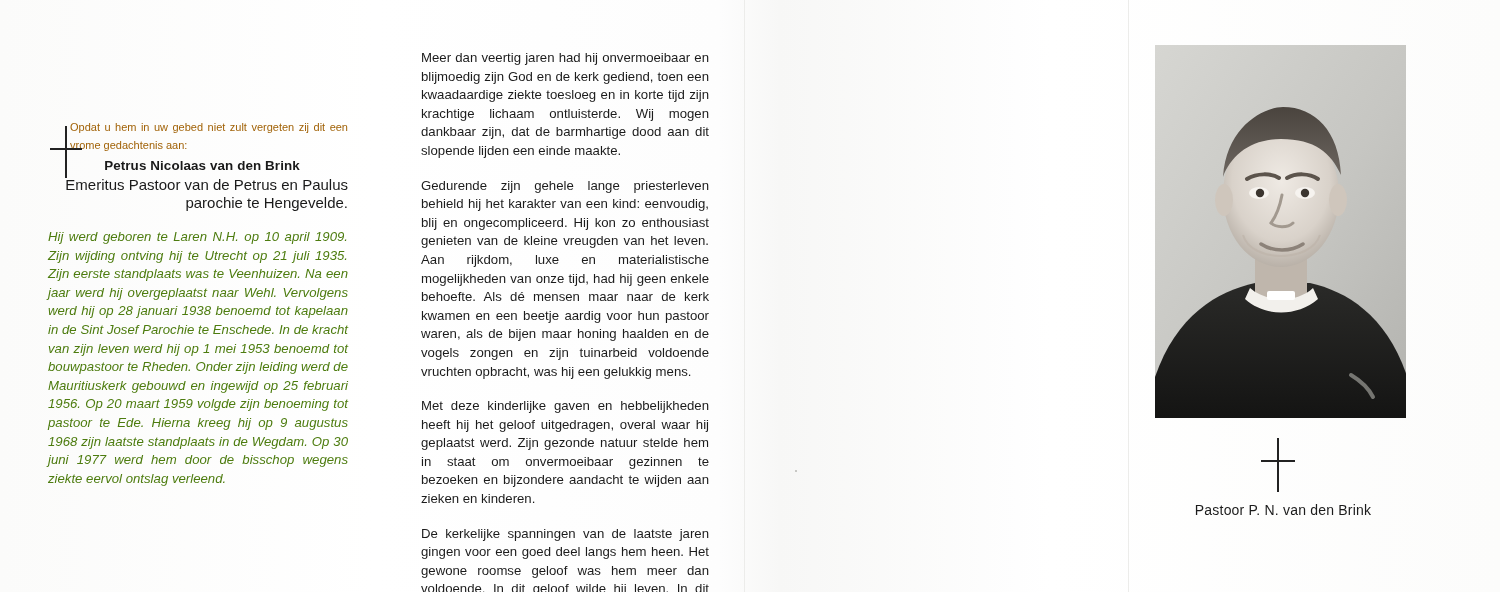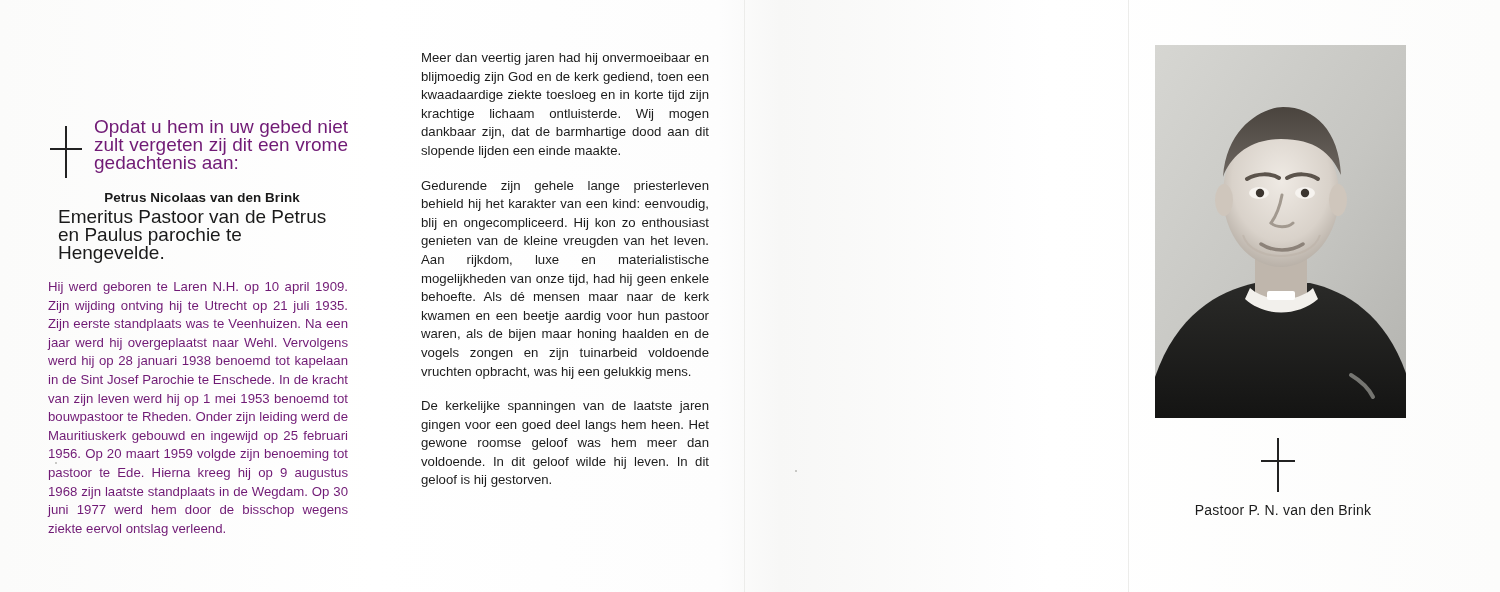--- a/index.html
+++ b/index.html
@@ -61,47 +61,48 @@
   }
   .cross-h {
     position: absolute;
     left: 2px;
     top: 22px;
     width: 32px;
     height: 2px;
     background: #222;
   }
   .intro {
-    margin-left: 46px;
-    font-size: 19px;
+    margin-left: 22px;
+    font-size: 11px;
     line-height: 18px;
     text-align: justify;
-    color: #701a75;
+    color: #a16207;
   }
   .name {
-    margin-top: 18px;
+    margin-top: 4px;
     margin-left: 8px;
     font-size: 13.4px;
     font-weight: bold;
     text-align: center;
     letter-spacing: 0.1px;
   }
   .role {
     margin-top: 3px;
-    font-size: 19px;
+    font-size: 15px;
     line-height: 18px;
-    text-align: left;
+    text-align: right;
     margin-left: 10px;
   }
   .left-body {
     margin-top: 16px;
     font-size: 13.2px;
     line-height: 18.6px;
     text-align: justify;
-    color: #701a75;
+    color: #4d7c0f;
+    font-style: italic;
   }
   .left-body p { margin: 0 0 14px 0; }
   .left-body p:last-child { margin-bottom: 0; }
 
   
   .panel-mid {
     position: absolute;
     left: 421px;
     top: 33px;
     width: 288px;
@@ -187,20 +188,21 @@
     <div class="name">Petrus Nicolaas van den Brink</div>
     <div class="role">Emeritus Pastoor van de Petrus en Paulus parochie te Hengevelde.</div>
     <div class="left-body">
       <p>Hij werd geboren te Laren N.H. op 10 april 1909. Zijn wijding ontving hij te Utrecht op 21 juli 1935. Zijn eerste standplaats was te Veenhuizen. Na een jaar werd hij overgeplaatst naar Wehl. Vervolgens werd hij op 28 januari 1938 benoemd tot kapelaan in de Sint Josef Parochie te Enschede. In de kracht van zijn leven werd hij op 1 mei 1953 benoemd tot bouwpastoor te Rheden. Onder zijn leiding werd de Mauritiuskerk gebouwd en ingewijd op 25 februari 1956. Op 20 maart 1959 volgde zijn benoeming tot pastoor te Ede. Hierna kreeg hij op 9 augustus 1968 zijn laatste standplaats in de Wegdam. Op 30 juni 1977 werd hem door de bisschop wegens ziekte eervol ontslag verleend.</p>
     </div>
   </div>
 
   <div class="panel-mid">
     <p>Meer dan veertig jaren had hij onvermoeibaar en blijmoedig zijn God en de kerk gediend, toen een kwaadaardige ziekte toesloeg en in korte tijd zijn krachtige lichaam ontluisterde. Wij mogen dankbaar zijn, dat de barmhartige dood aan dit slopende lijden een einde maakte.</p>
     <p>Gedurende zijn gehele lange priesterleven behield hij het karakter van een kind: eenvoudig, blij en ongecompliceerd. Hij kon zo enthousiast genieten van de kleine vreugden van het leven. Aan rijkdom, luxe en materialistische mogelijkheden van onze tijd, had hij geen enkele behoefte. Als dé mensen maar naar de kerk kwamen en een beetje aardig voor hun pastoor waren, als de bijen maar honing haalden en de vogels zongen en zijn tuinarbeid voldoende vruchten opbracht, was hij een gelukkig mens.</p>
+    <p>Met deze kinderlijke gaven en hebbelijkheden heeft hij het geloof uitgedragen, overal waar hij geplaatst werd. Zijn gezonde natuur stelde hem in staat om onvermoeibaar gezinnen te bezoeken en bijzondere aandacht te wijden aan zieken en kinderen.</p>
     <p>De kerkelijke spanningen van de laatste jaren gingen voor een goed deel langs hem heen. Het gewone roomse geloof was hem meer dan voldoende. In dit geloof wilde hij leven. In dit geloof is hij gestorven.</p>
 
   </div>
 
   <div class="panel-right">
     <div class="portrait">
       <svg width="251" height="373" viewBox="0 0 251 373" xmlns="http://www.w3.org/2000/svg" aria-hidden="true">
         <defs>
           <linearGradient id="bgGrad" x1="0" y1="0" x2="1" y2="1">
             <stop offset="0%" stop-color="#d6d6d2"></stop>

